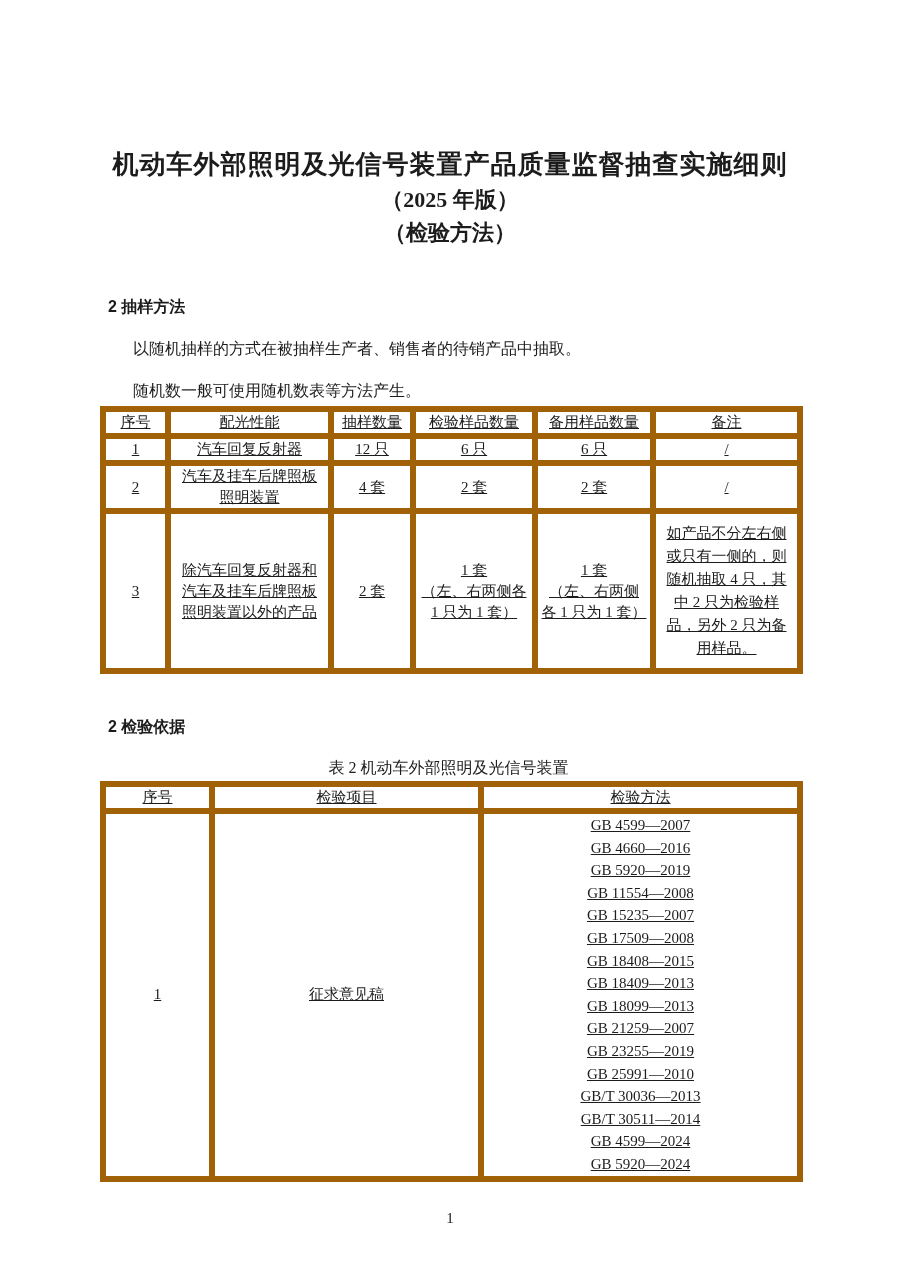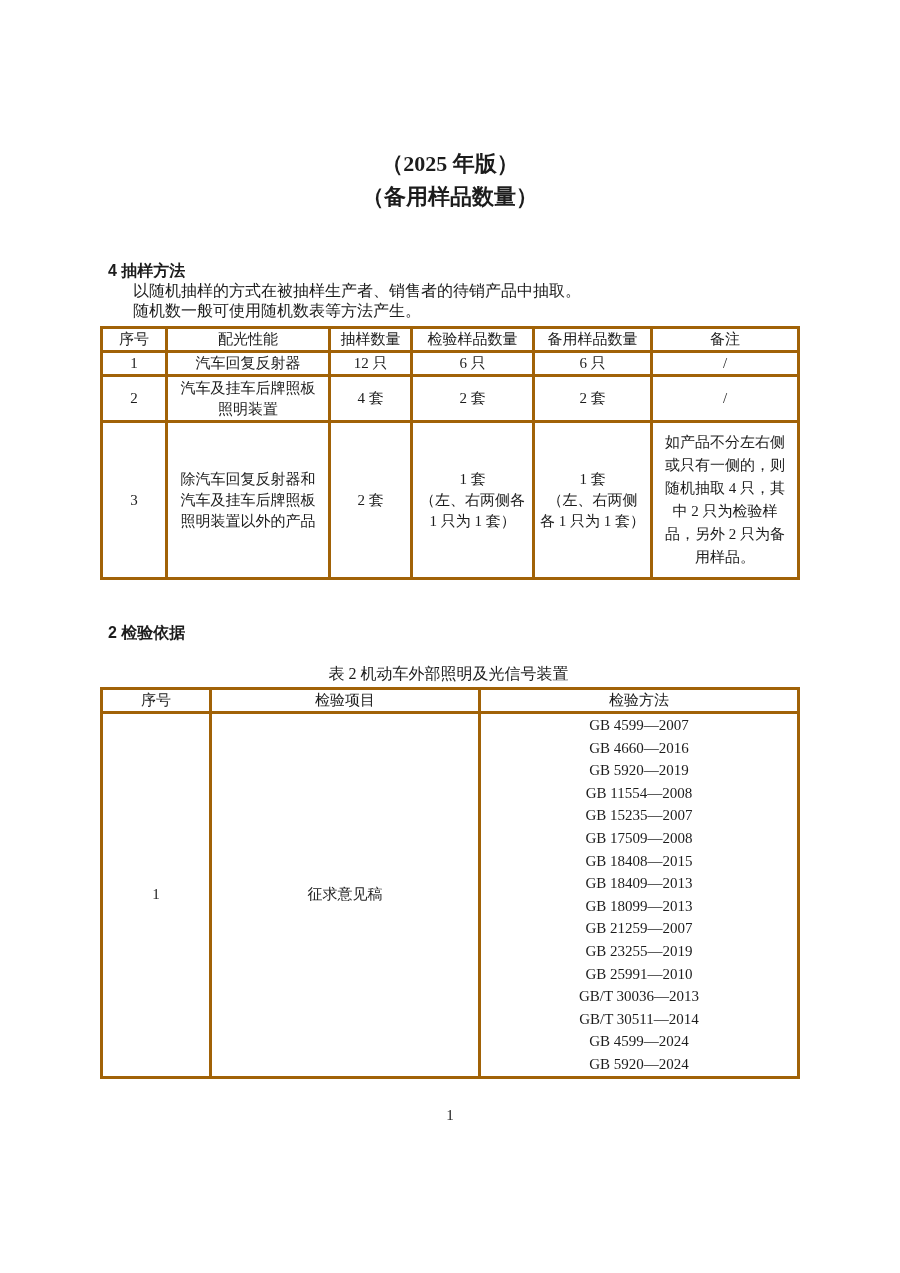--- a/index.html
+++ b/index.html
@@ -48,21 +48,21 @@
   }
   .sec-heading.first {
     margin-top: 47px;
   }
   .sec-heading.second {
     margin-top: 42px;
   }
   .para {
     font-size: 16px;
     line-height: 20px;
-    margin-top: 0;
+    margin-top: 22px;
     padding-left: 33px;
   }
   .tbl-caption {
     text-align: center;
     font-size: 16px;
     line-height: 20px;
     margin-top: 13px;
   }
   .tbl-caption.c2 {
     margin-top: 21px;
@@ -70,29 +70,30 @@
   table {
     border-collapse: collapse;
     table-layout: fixed;
     width: 697px;
     margin-top: 5px;
   }
   table.t2 {
     margin-top: 3px;
   }
   th, td {
-    border: 3px solid #a16207;
+    border: 6px solid #a16207;
     text-align: center;
     vertical-align: middle;
     font-size: 15px;
     font-weight: normal;
     padding: 0 2px;
     white-space: pre-line;
     line-height: 21px;
     overflow: hidden;
+    text-decoration: underline;
   }
   .t1 tr.hdr { height: 24px; }
   .t1 tr.r1  { height: 23px; }
   .t1 tr.r2  { height: 46px; }
   .t1 tr.r3  { height: 139px; }
   .t1 .remark-cell {
     line-height: 23px;
     padding: 8px 4px;
   }
   .t2 tr.hdr { height: 23px; }
@@ -110,27 +111,28 @@
     line-height: 20px;
     margin-top: 26px;
   }
 </style>
 </head>
 <body>
 
 <div class="page">
 
   <div class="title-block">
+    <div class="title-main">机动车外部照明及光信号装置产品质量监督抽查实施细则</div>
     <div class="title-sub">（2025 年版）</div>
-    <div class="title-sub">（备用样品数量）</div>
+    <div class="title-sub">（检验方法）</div>
   </div>
 
   <div class="content">
 
-    <div class="sec-heading first">4 抽样方法</div>
+    <div class="sec-heading first">2 抽样方法</div>
     <div class="para">以随机抽样的方式在被抽样生产者、销售者的待销产品中抽取。</div>
     <div class="para">随机数一般可使用随机数表等方法产生。</div>
 
 
     <table class="t1">
       <colgroup>
         <col style="width:65px">
         <col style="width:163px">
         <col style="width:82px">
         <col style="width:122px">

